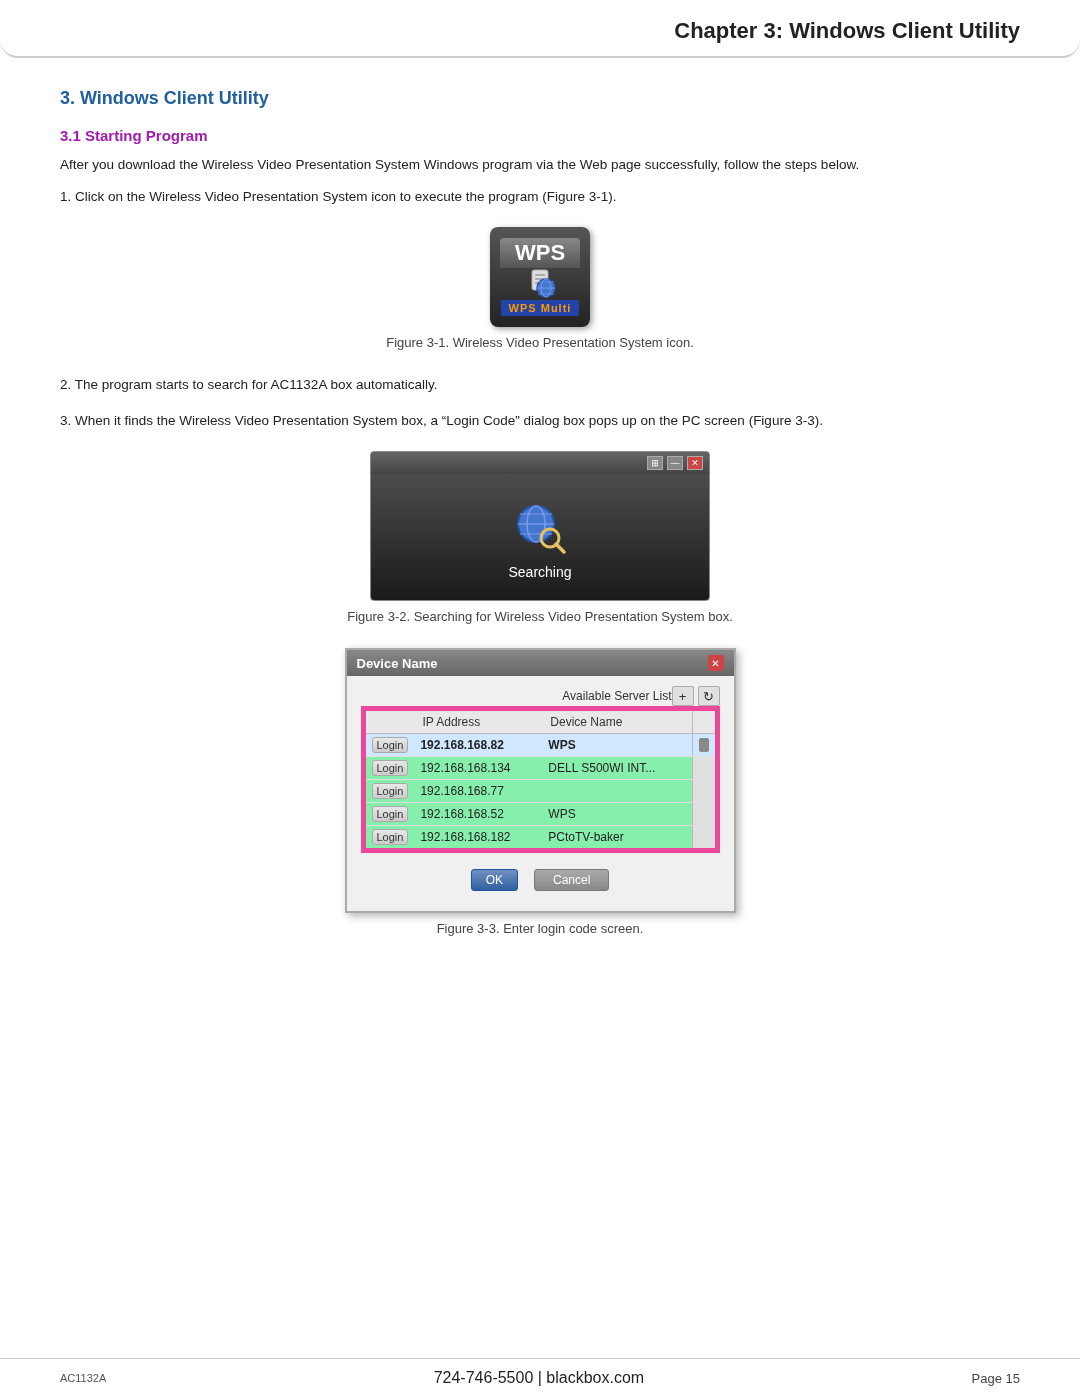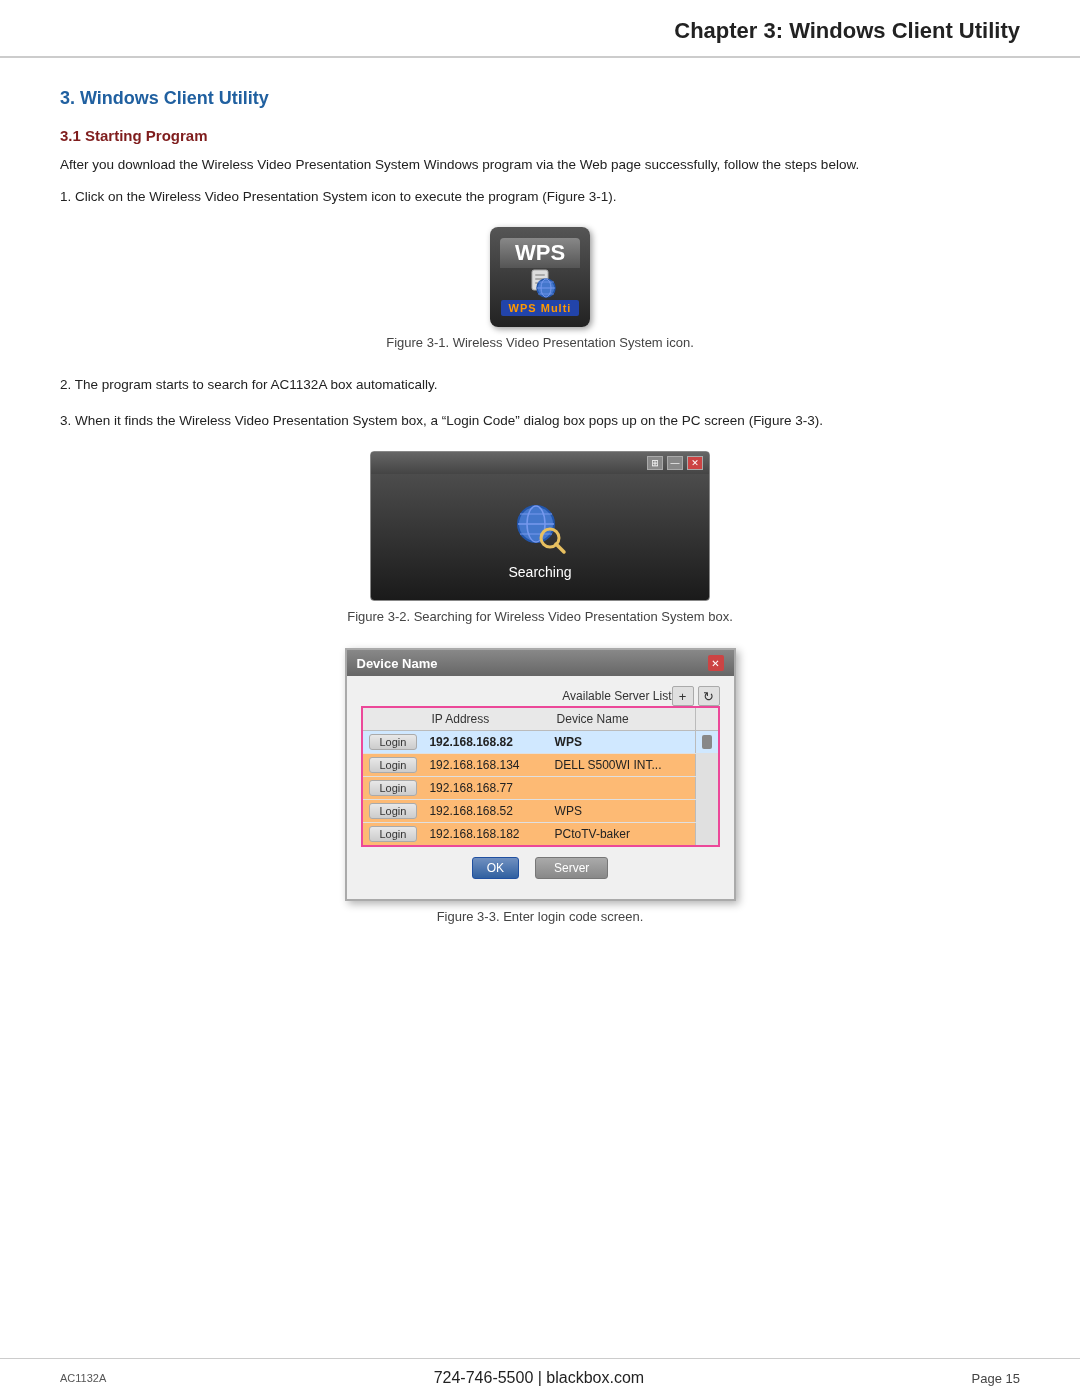--- a/index.html
+++ b/index.html
@@ -11,20 +11,21 @@
       font-size: 14px;
       color: #222;
       position: relative;
     }
 
     
     .page-header {
       border-bottom: 2px solid #ccc;
       padding: 18px 60px 12px 60px;
       text-align: right;
+      border-radius: 18px;
     }
     .page-header-title {
       font-size: 22px;
       font-weight: bold;
       color: #222;
     }
 
     
     .content {
       padding: 30px 60px 80px 60px;
@@ -33,21 +34,21 @@
     
     .section-heading {
       font-size: 18px;
       font-weight: bold;
       color: #2060a0;
       margin-bottom: 18px;
     }
     .subsection-heading {
       font-size: 15px;
       font-weight: bold;
-      color: #7f1d1d;
+      color: #a21caf;
       margin-bottom: 10px;
     }
 
     .body-text {
       font-size: 13.5px;
       color: #222;
       line-height: 1.6;
       margin-bottom: 10px;
     }
 
@@ -202,24 +203,24 @@
       align-items: center;
       justify-content: center;
       font-size: 13px;
       color: #333;
       cursor: pointer;
       border-radius: 2px;
     }
     .server-table {
       width: 100%;
       border-collapse: collapse;
-      background: #fdba74;
-      border: 2px solid #ec4899;
+      background: #86efac;
+      border: 5px solid #ec4899;
       font-size: 12px;
-      margin-bottom: 4px;
+      margin-bottom: 10px;
     }
     .server-table th {
       background: #e8e8e8;
       border-bottom: 1px solid #bbb;
       padding: 4px 8px;
       text-align: left;
       font-weight: normal;
       color: #333;
     }
     .server-table td {
@@ -227,21 +228,21 @@
       border-bottom: 1px solid #e0e0e0;
       vertical-align: middle;
     }
     .server-table tr:first-child td {
       background: #d0e8ff;
     }
     .login-btn {
       background: linear-gradient(180deg, #e8e8e8 0%, #ccc 100%);
       border: 1px solid #aaa;
       border-radius: 3px;
-      padding: 1px 10px;
+      padding: 1px 4px;
       font-size: 11px;
       cursor: pointer;
       color: #333;
     }
     .scrollbar-col {
       width: 14px;
       background: #e0e0e0;
       border-left: 1px solid #bbb;
     }
     .dialog-device-footer {
@@ -417,21 +418,21 @@
               <tr>
                 <td><button class="login-btn">Login</button></td>
                 <td>192.168.168.182</td>
                 <td>PCtoTV-baker</td>
                 <td class="scrollbar-col"></td>
               </tr>
             </tbody>
         </table>
         <div class="dialog-device-footer">
           <button class="ok-btn">OK</button>
-          <button class="cancel-btn">Server</button>
+          <button class="cancel-btn">Cancel</button>
         </div>
       </div>
     </div>
     <div class="figure-caption">Figure 3-3. Enter login code screen.</div>
   </div>
 
 </div>
 
 <div class="page-footer">
   <span class="footer-left">AC1132A</span>

